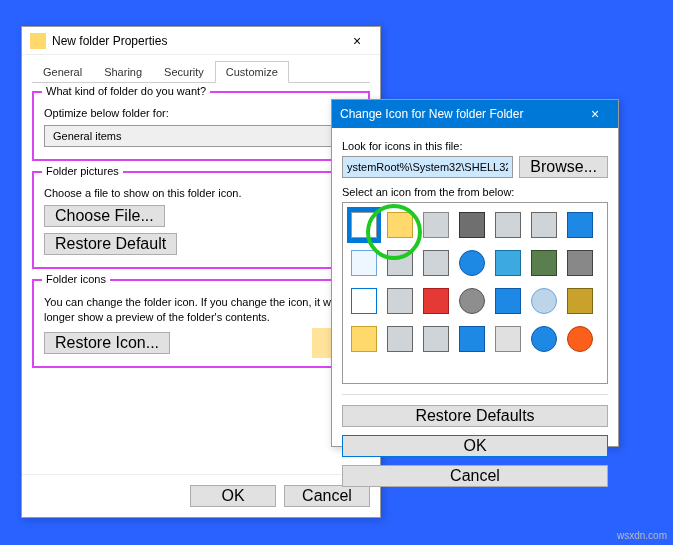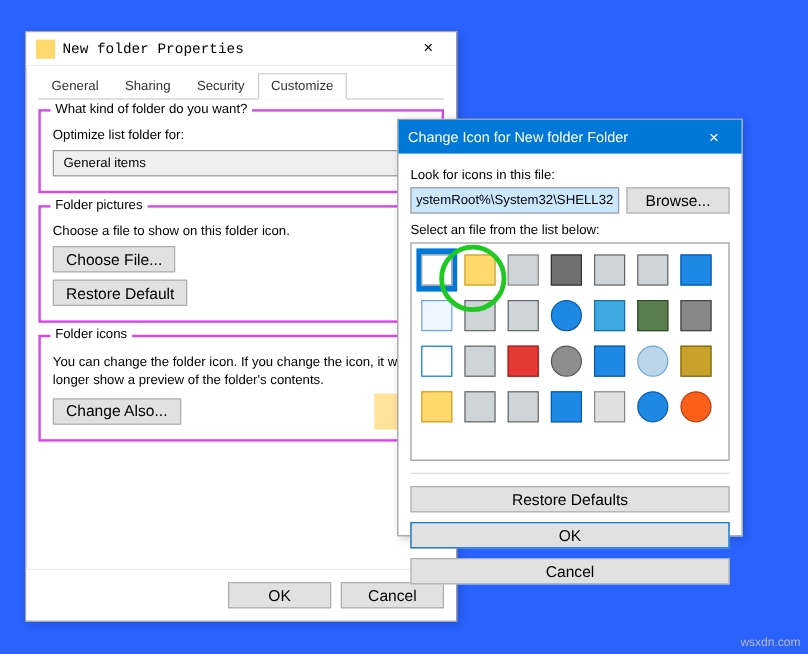--- a/index.html
+++ b/index.html
@@ -21,21 +21,21 @@
 }
 .win-properties { left: 21px; top: 26px; width: 360px; height: 492px; }
 .win-icon-picker { left: 331px; top: 99px; width: 288px; height: 348px; }
 .titlebar {
   height: 28px;
   display: flex;
   align-items: center;
   padding: 0 8px;
   font-size: 12px;
 }
-.tb-white { background: #fff; border-bottom: 1px solid #eee; font-family: Liberation Mono, monospace; }
+.tb-white { background: #fff; border-bottom: 1px solid #eee; }
 .tb-blue { background: #0078d7; color: #fff; gap: 32px; }
 .tb-icon { width: 16px; height: 16px; margin-right: 6px; background: #ffd96b; display: inline-block; }
 .tb-title { flex: 1; }
 .tb-close { width: 30px; text-align: center; font-size: 14px; cursor: pointer; }
 .tb-blue .tb-close { color: #fff; }
 .body { padding: 6px 10px 8px; }
 .tabs { display: flex; border-bottom: 1px solid #ccc; margin-bottom: 8px; }
 .tab {
   padding: 4px 10px;
   border: 1px solid transparent;
@@ -70,21 +70,21 @@
   padding: 0 4px;
 }
 .chk-row { margin-top: 8px; display: flex; align-items: center; gap: 6px; }
 .chk { width: 13px; height: 13px; }
 .btn {
   height: 22px;
   min-width: 86px;
   padding: 0 10px;
   background: #e1e1e1;
   border: 1px solid #adadad;
-  font-size: 13px;
+  font-size: 16px;
   cursor: pointer;
 }
 .btn:focus, .btn.default { outline: 1px solid #0078d7; outline-offset: -1px; }
 .btn.disabled { color: #888; }
 .btn-row { display: flex; gap: 8px; justify-content: flex-end; padding: 10px; border-top: 1px solid #eee; position: absolute; bottom: 0; left: 0; right: 0; background:#fff;}
 .folder-icon-preview {
   position: absolute; right: 20px; bottom: 8px; width: 36px; height: 30px;
   background: #ffe39b;
 }
 .picker-body { padding: 8px 10px; }
@@ -131,59 +131,59 @@
   <div class="body">
     <div class="tabs">
       <div class="tab">General</div>
       <div class="tab">Sharing</div>
       <div class="tab">Security</div>
       <div class="tab active">Customize</div>
     </div>
 
     <div class="group">
       <span class="group-label">What kind of folder do you want?</span>
-      <div class="label">Optimize list folder for:</div>
+      <div class="label">Optimize below folder for:</div>
       <select class="combo">
         <option>General items</option>
       </select>
     </div>
 
     <div class="group">
       <span class="group-label">Folder pictures</span>
       <div class="label">Choose a file to show on this folder icon.</div>
       <button class="btn">Choose File...</button>
       <div style="height:6px"></div>
       <button class="btn">Restore Default</button>
     </div>
 
     <div class="group" style="">
       <span class="group-label">Folder icons</span>
       <div class="label" style="line-height:1.4">You can change the folder icon. If you change the icon, it will no longer show a preview of the folder's contents.</div>
-      <button class="btn">Change Also...</button>
+      <button class="btn">Restore Icon...</button>
       <span class="folder-icon-preview"></span>
     </div>
   </div>
   <div class="btn-row">
     <button class="btn">OK</button>
     <button class="btn">Cancel</button>
   </div>
 </div>
 
 <div class="window win-icon-picker">
   <div class="titlebar tb-blue">
     <span class="tb-title">Change Icon for New folder Folder</span>
     <span class="tb-close">×</span>
   </div>
   <div class="picker-body">
     <div class="picker-label">Look for icons in this file:</div>
     <div class="path-row">
       <input class="path-input" value="ystemRoot%\System32\SHELL32.dll" style="">
       <button class="btn">Browse...</button>
     </div>
-    <div class="picker-label">Select an file from the list below:</div>
+    <div class="picker-label">Select an icon from the from below:</div>
     <div class="icon-list">
       <div class="icon-grid" id="icon-grid">
           <div class="icon-cell selected">
             <div class="icon-shape" style="background: rgb(255, 255, 255); border: 1px solid rgb(153, 153, 153);"></div>
           </div>
           <div class="icon-cell">
             <div class="icon-shape" style="background: rgb(255, 217, 107); border: 1px solid rgb(201, 162, 44);"></div>
           </div>
           <div class="icon-cell">
             <div class="icon-shape" style="background: rgb(207, 212, 216); border: 1px solid rgb(136, 136, 136);"></div>

